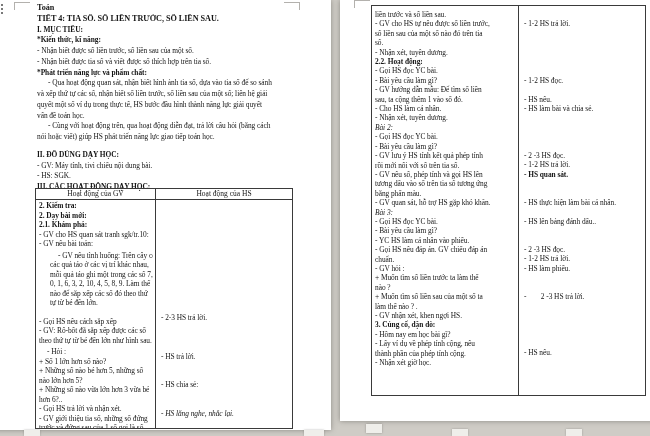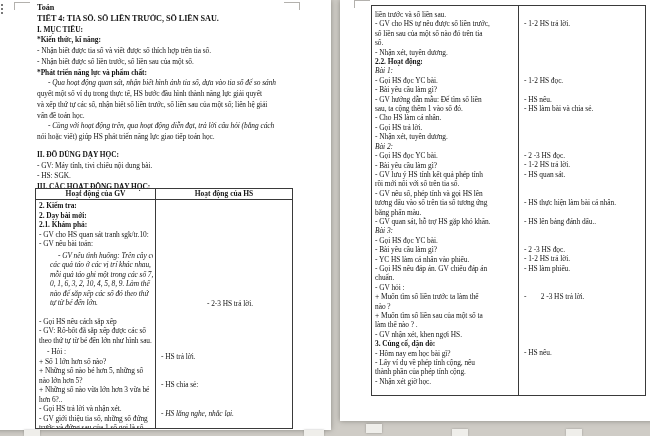--- a/index.html
+++ b/index.html
@@ -16,34 +16,34 @@
     box-shadow:0 0 5px rgba(80,78,74,.55);
   }
   .page1{left:-10px;top:0;width:341px;height:430px;}
   .page2{left:340px;top:0;width:322px;height:421px;}
 
   
   .ln{white-space:nowrap;font-size:7.4px;letter-spacing:-0.05px;overflow:hidden;}
   .ln.b{font-weight:700;}
   .ln.i{font-style:italic;}
   .ln.c{text-align:left;font-size:8.2px;}
-  .ln.ind{padding-left:11px;font-style:italic;}
+  .ln.ind{padding-left:11px;}
   .ln.g1{margin-top:9px;}
   .ln.g2{margin-top:2px;margin-left:8px;}
   .ln.g3{margin-top:7px;}
 
   
   .head{position:absolute;left:47px;top:3px;width:258px;}
   .head .ln{line-height:10.75px;}
 
   
   .t1{position:absolute;left:45px;top:188px;width:258px;height:241px;
       border:1px solid #3a3a3a;box-sizing:border-box;overflow:hidden;}
   .t1h{display:flex;height:10px;border-bottom:1px solid #3a3a3a;}
-  .t1h .hc{font-weight:700;font-size:7.5px;text-align:center;line-height:9px;box-sizing:border-box;}
+  .t1h .hc{font-weight:400;font-size:7.5px;text-align:center;line-height:9px;box-sizing:border-box;}
   .t1h .hc1{width:120px;border-right:1px solid #3a3a3a;}
   .t1h .hc2{flex:1;}
   .t1b{position:relative;height:229px;}
   .gvcol{position:absolute;left:0;top:0;bottom:0;box-sizing:border-box;
          border-right:1px solid #3a3a3a;padding:1px 2px 0 3px;}
   .gv1{width:120px;}
   .gv1 .ln,.hs1 .ln{line-height:9.5px;}
   .hscol{position:absolute;top:0;bottom:0;right:0;}
   .hs1{left:120px;}
   .hscol .ln{position:absolute;left:5px;}
@@ -75,26 +75,26 @@
 
   <div class="page page1">
     <div class="crop tl" style="left:24px;top:2px;"></div>
     <div class="crop tr" style="left:294px;top:2px;"></div>
 
     <div class="head">
         <div class="ln b c">Toán</div>
         <div class="ln b c">TIẾT 4: TIA SỐ. SỐ LIỀN TRƯỚC, SỐ LIỀN SAU.</div>
         <div class="ln b">I. MỤC TIÊU:</div>
         <div class="ln b">*Kiến thức, kĩ năng:</div>
+        <div class="ln">- Nhận biết được số liền trước, số liền sau của một số.</div>
         <div class="ln">- Nhận biết được tia số và viết được số thích hợp trên tia số.</div>
-        <div class="ln">- Nhận biết được số liền trước, số liền sau của một số.</div>
         <div class="ln b">*Phát triển năng lực và phẩm chất:</div>
         <div class="ln ind">- Qua hoạt động quan sát, nhận biết hình ảnh tia số, dựa vào tia số để so sánh</div>
+        <div class="ln">và xếp thứ tự các số, nhận biết số liền trước, số liền sau của một số; liên hệ giải</div>
         <div class="ln">quyết một số ví dụ trong thực tế, HS bước đầu hình thành năng lực giải quyết</div>
-        <div class="ln">và xếp thứ tự các số, nhận biết số liền trước, số liền sau của một số; liên hệ giải</div>
         <div class="ln">vấn đề toán học.</div>
         <div class="ln ind">- Cùng với hoạt động trên, qua hoạt động diễn đạt, trả lời câu hỏi (bằng cách</div>
         <div class="ln">nói hoặc viết) giúp HS phát triển năng lực giao tiếp toán học.</div>
         <div class="ln b g3">II. ĐỒ DÙNG DẠY HỌC:</div>
         <div class="ln">- GV: Máy tính, tivi chiếu nội dung bài.</div>
         <div class="ln">- HS: SGK.</div>
         <div class="ln b">III. CÁC HOẠT ĐỘNG DẠY HỌC:</div>
       </div>
 
     <div class="t1">
@@ -122,48 +122,46 @@
             <div class="ln">+ Số 1 lớn hơn số nào?</div>
             <div class="ln">+ Những số nào bé hơn 5, những số</div>
             <div class="ln">nào lớn hơn 5?</div>
             <div class="ln">+ Những số nào vừa lớn hơn 3 vừa bé</div>
             <div class="ln">hơn 6?..</div>
             <div class="ln">- Gọi HS trả lời và nhận xét.</div>
             <div class="ln">- GV giới thiệu tia số, những số đứng</div>
             <div class="ln">trước và đứng sau của 1 số gọi là số</div>
           </div>
         <div class="hscol hs1">
-            <div class="ln" style="top: 99px; margin-left: 46px;">- 2-3 HS trả lời.</div>
+            <div class="ln" style="top: 113px;">- 2-3 HS trả lời.</div>
             <div class="ln" style="top: 152px;">- HS trả lời.</div>
             <div class="ln" style="top: 180px;">- HS chia sẻ:</div>
             <div class="ln" style="top: 209px; font-style: italic;">- HS lắng nghe, nhắc lại.</div>
           </div>
       </div>
     </div>
   </div>
 
   <div class="page page2">
     <div class="crop tl" style="left:14px;top:0px;"></div>
 
     <div class="t2">
       <div class="t2b">
         <div class="gvcol gv2">
             <div class="ln">liền trước và số liền sau.</div>
             <div class="ln">- GV cho HS tự nêu được số liền trước,</div>
             <div class="ln">số liền sau của một số nào đó trên tia</div>
             <div class="ln">số.</div>
             <div class="ln">- Nhận xét, tuyên dương.</div>
             <div class="ln b">2.2. Hoạt động:</div>
-            <div class="ln i">Bài 1:</div>
             <div class="ln">- Gọi HS đọc YC bài.</div>
             <div class="ln">- Bài yêu cầu làm gì?</div>
             <div class="ln">- GV hướng dẫn mẫu: Để tìm số liền</div>
             <div class="ln">sau, ta cộng thêm 1 vào số đó.</div>
             <div class="ln">- Cho HS làm cá nhân.</div>
-            <div class="ln">- Gọi HS trả lời.</div>
             <div class="ln">- Nhận xét, tuyên dương.</div>
             <div class="ln i">Bài 2:</div>
             <div class="ln">- Gọi HS đọc YC bài.</div>
             <div class="ln">- Bài yêu cầu làm gì?</div>
             <div class="ln">- GV lưu ý HS tính kết quả phép tính</div>
             <div class="ln">rồi mới nối với số trên tia số.</div>
             <div class="ln">- GV nêu số, phép tính và gọi HS lên</div>
             <div class="ln">tương dấu vào số trên tia số tương ứng</div>
             <div class="ln">bằng phấn màu.</div>
             <div class="ln">- GV quan sát, hỗ trợ HS gặp khó khăn.</div>
@@ -185,21 +183,21 @@
             <div class="ln">thành phần của phép tính cộng.</div>
             <div class="ln">- Nhận xét giờ học.</div>
           </div>
         <div class="hscol hs2">
             <div class="ln" style="top: 13px;">- 1-2 HS trả lời.</div>
             <div class="ln" style="top: 70px;">- 1-2 HS đọc.</div>
             <div class="ln" style="top: 89px;">- HS nêu.</div>
             <div class="ln" style="top: 98px;">- HS làm bài và chia sẻ.</div>
             <div class="ln" style="top: 145px;">- 2 -3 HS đọc.</div>
             <div class="ln" style="top: 154px;">- 1-2 HS trả lời.</div>
-            <div class="ln" style="top: 164px;">- HS quan sát.</div>
+            <div class="ln" style="top: 164px; font-weight: bold;">- HS quan sát.</div>
             <div class="ln" style="top: 192px;">- HS thực hiện làm bài cá nhân.</div>
             <div class="ln" style="top: 211px;">- HS lên bảng đánh dấu..</div>
             <div class="ln" style="top: 239px;">- 2 -3 HS đọc.</div>
             <div class="ln" style="top: 248px;">- 1-2 HS trả lời.</div>
             <div class="ln" style="top: 258px;">- HS làm phiếu.</div>
             <div class="ln" style="top: 286px;">-&nbsp;&nbsp;&nbsp;&nbsp;&nbsp;&nbsp;&nbsp; 2 -3 HS trả lời.</div>
             <div class="ln" style="top: 342px;">- HS nêu.</div>
           </div>
       </div>
     </div>

